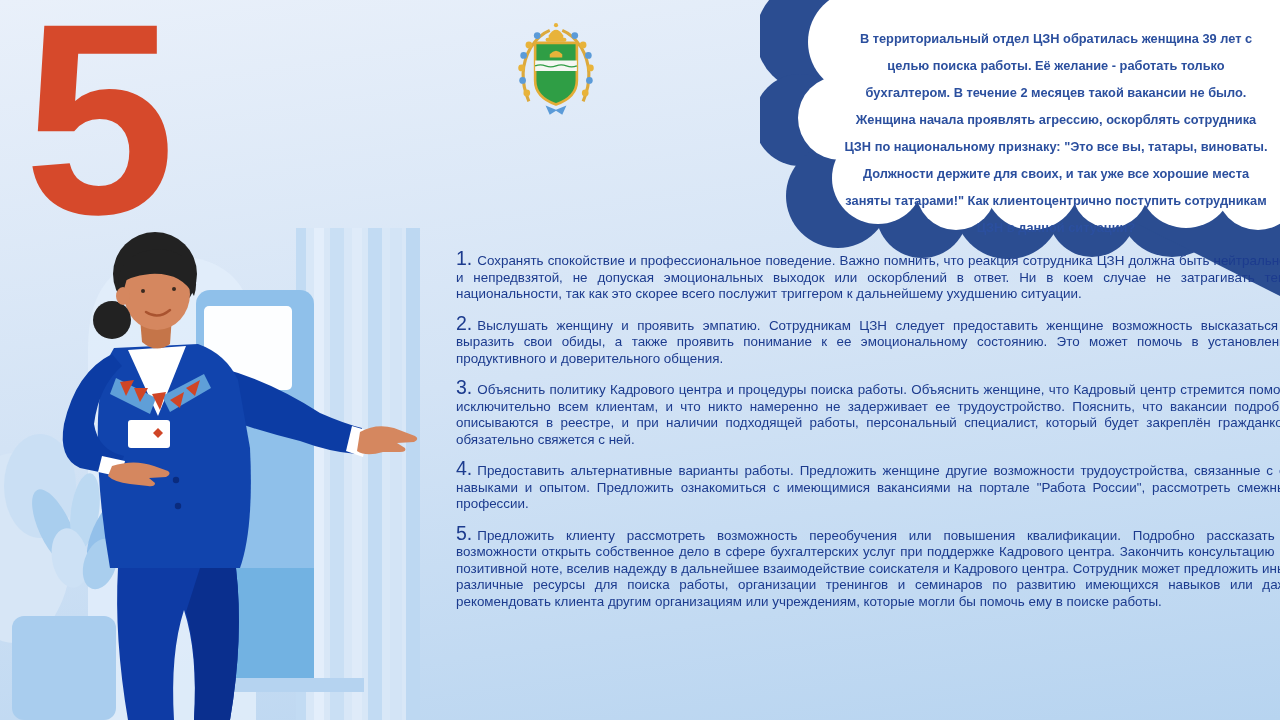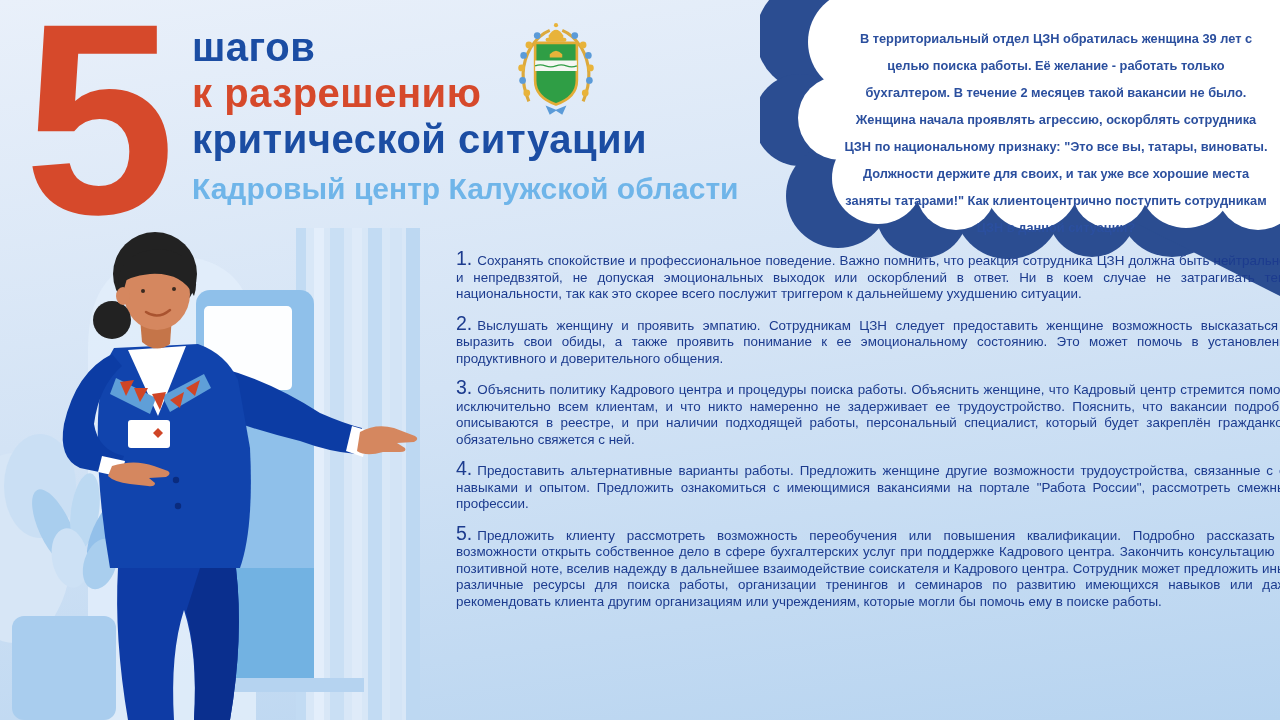--- a/index.html
+++ b/index.html
@@ -33,26 +33,20 @@
   .step .num{font-size:19.5px;line-height:16.5px;margin-right:5px;}
   .illus{position:absolute;left:0;top:228px;}
 </style>
 </head>
 <body>
 
 <div class="poster">
 
   <div class="big5">5</div>
 
-  <div class="titles">
-    <div class="title-line t-blue">шагов</div>
-    <div class="title-line t-red">к разрешению</div>
-    <div class="title-line t-blue">критической ситуации</div>
-    <div class="subtitle">Кадровый центр Калужской области</div>
-  </div>
 
   <svg class="coat" viewBox="0 0 80 92">
     <path d="M14 76 Q2 48 16 24 Q24 12 34 8" stroke="#dca93c" stroke-width="3" fill="none"></path>
     <path d="M66 76 Q78 48 64 24 Q56 12 46 8" stroke="#dca93c" stroke-width="3" fill="none"></path>
     <g>
       <circle cx="12" cy="68" r="3.2" fill="#e8b33a"></circle>
         <circle cx="8" cy="56" r="3.2" fill="#5b9bd8"></circle>
       <circle cx="7" cy="44" r="3.2" fill="#e8b33a"></circle>
         <circle cx="9" cy="32" r="3.2" fill="#5b9bd8"></circle>
       <circle cx="14" cy="22" r="3.2" fill="#e8b33a"></circle>

